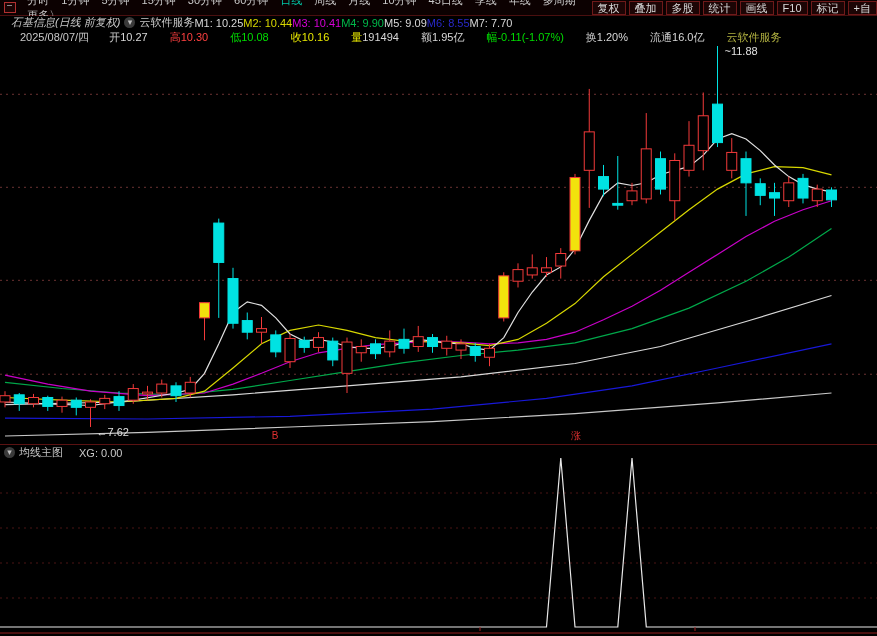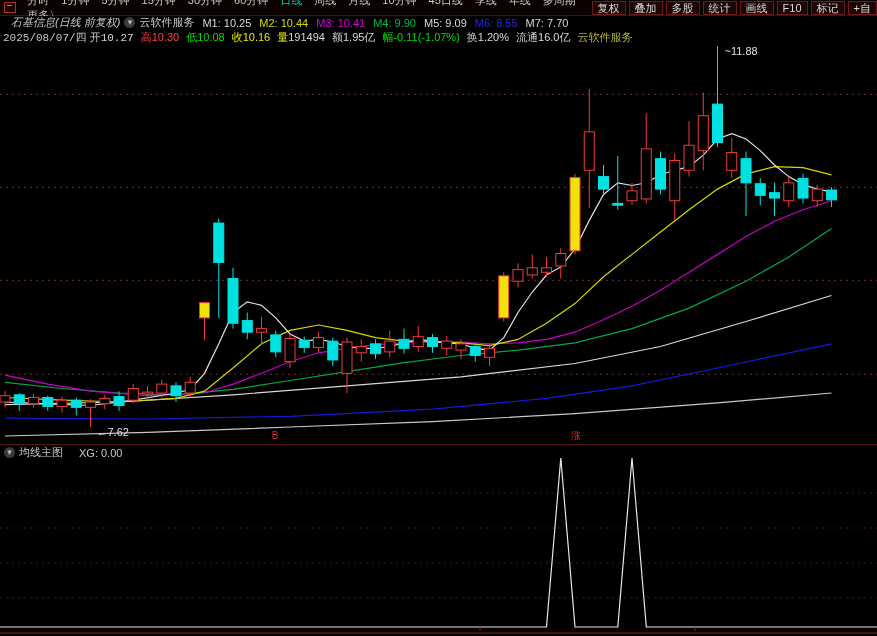--- a/index.html
+++ b/index.html
@@ -14,26 +14,26 @@
   .mi.active{color:#00c8a8;}
   #menu-right{margin-left:auto;display:flex;align-items:center;text-align:center;}
   .mbtn{border:1px solid #6e1a1a;background:#1c0505;color:#d8d8d8;padding:0 5px;margin-left:3px;
         height:12px;line-height:12px;white-space:nowrap;}
   
   #info-bar{position:absolute;top:16px;left:0;width:877px;height:13px;display:flex;align-items:center;
             font-size:11px;color:#c8c8c8;background:#000;}
   #info-bar .title{margin-left:11px;font-style:italic;}
   .collapse-icon{display:inline-block;width:11px;height:11px;border-radius:50%;background:#3a3a3a;
                  color:#bbb;font-size:9px;line-height:11px;text-align:center;margin:0 4px;}
-  .mav{margin-left:8px;white-space:nowrap;}
+  .mav{white-space:nowrap;}
   
   #quote-bar{position:absolute;top:29px;left:0;width:877px;height:16px;display:flex;align-items:center;
              font-size:11px;color:#c8c8c8;background:#000;}
-  .qf{margin-left:7px;white-space:nowrap;}
-  .qf:first-child{margin-left:3px;font-family:Liberation Mono, monospace;}
+  .qf{margin-left:22px;white-space:nowrap;}
+  .qf:first-child{margin-left:20px;}
   
   #main-chart{position:absolute;top:46px;left:0;width:877px;height:398px;}
   #panel-divider{position:absolute;top:444px;left:0;width:877px;height:0;border-top:1px solid #5a1212;}
   #ind-label{position:absolute;top:446px;left:0;height:13px;display:flex;align-items:center;
              font-size:11px;color:#c8c8c8;}
   #ind-chart{position:absolute;top:450px;left:0;width:877px;height:182px;}
   #bottom-line{position:absolute;top:632px;left:0;width:877px;height:2px;background:#4a0f0f;}
   svg{display:block;}
   text{font-family:"Liberation Sans","DejaVu Sans",sans-serif;}
 </style>

